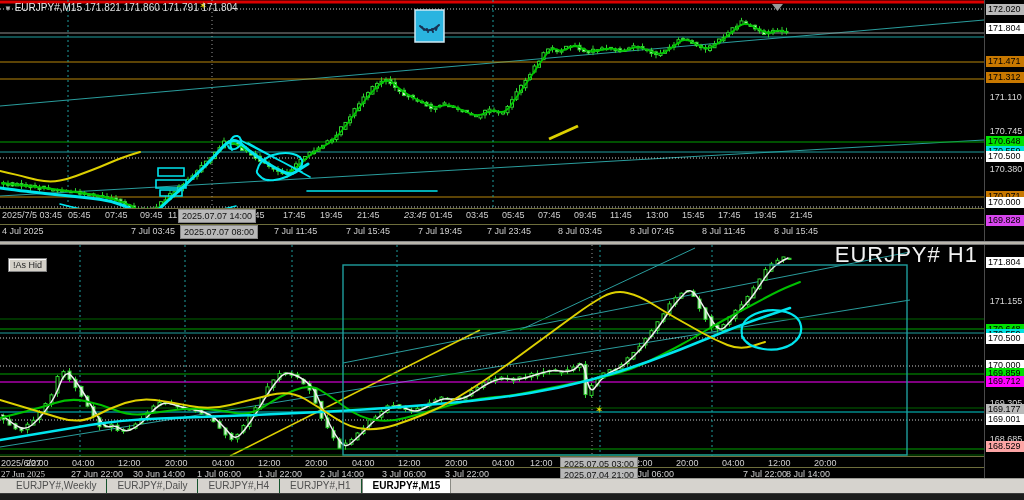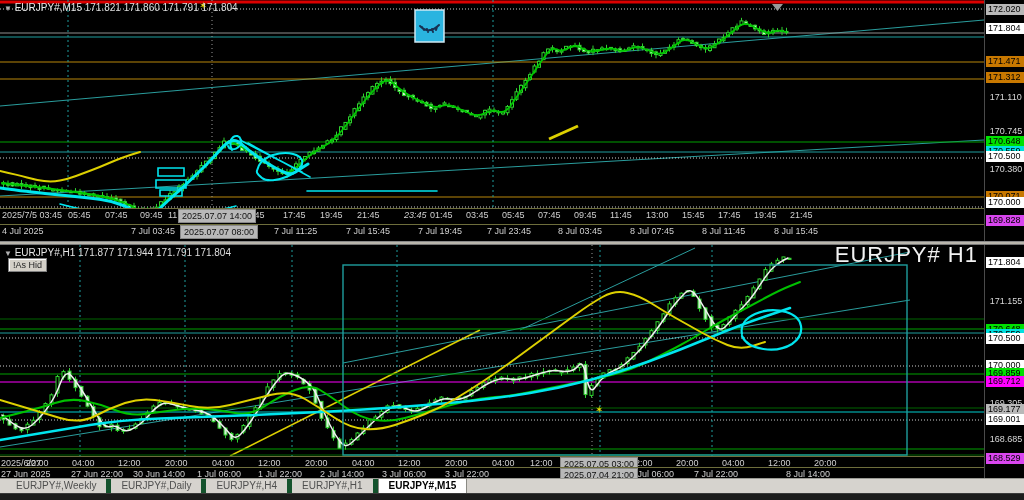--- a/index.html
+++ b/index.html
@@ -13,21 +13,21 @@
   .axis-row { position:absolute; left:0; width:984px; background:#000; border-top:1px solid #6e6e3c; overflow:hidden; }
   .al { position:absolute; top:1px; font-size:9px; color:#d0d0d0; white-space:nowrap; }
   .abox { position:absolute; top:0; font-size:9px; color:#111; background:#b8b8b8; padding:1px 3px; white-space:nowrap; border:1px solid #888; }
   .title-bar { position:absolute; left:4px; top:2px; font-size:10px; color:#e8e8e8; z-index:5; }
   .title-bar .tri { color:#b0b0b0; font-size:8px; }
   .title-bar .ohlc { color:#dedede; }
   .big-label { position:absolute; right:46px; font-size:22px; color:#f2f2f2; letter-spacing:1px; z-index:4; }
   .divider { position:absolute; left:0; width:1024px; height:4px; background:#b9b6ad; border-top:1px solid #888; border-bottom:1px solid #777; }
   .hid-btn { position:absolute; left:8px; top:13px; background:#d4d0c8; border:1px solid #808080; box-shadow:inset 1px 1px 0 #fff; font-size:9px; color:#222; padding:1px 4px; z-index:6; cursor:pointer; }
   #tabbar { position:absolute; left:0; top:478px; width:1024px; height:15px; background:#d6d3ce; border-top:1px solid #9a9a94; display:flex; align-items:flex-end; padding-left:6px; }
-  .tab { height:14px; line-height:13px; font-size:10px; color:#4f4f4f; padding:0 10px; border-right:5px solid #14532d; cursor:pointer; }
+  .tab { height:14px; line-height:13px; font-size:10px; color:#4f4f4f; padding:0 10px; border-right:1px solid #14532d; cursor:pointer; }
   .tab.active { background:#ffffff; color:#000; border:1px solid #8a8a84; border-bottom:none; height:15px; font-weight:bold; }
   #statusbar { position:absolute; left:0; top:493px; width:1024px; height:7px; background:#1c1c1c; border-top:1px solid #3a3a3a; }
   .logo-icon { position:absolute; z-index:6; }
 </style>
 </head>
 <body>
 
 <div id="app">
 
   <div class="chart-section" id="top-section" style="top:0; height:241px;">
@@ -443,21 +443,21 @@
         <div class="al" style="left: 682px;">15:45</div>
         <div class="al" style="left: 718px;">17:45</div>
         <div class="al" style="left: 754px;">19:45</div>
         <div class="al" style="left: 790px;">21:45</div>
         <div class="abox" style="left: 178px;">2025.07.07 14:00</div>
       </div>
     <div class="axis-row" id="top-axis2" style="top: 224px; height: 17px;">
         <div class="al" style="left: 2px;">4 Jul 2025</div>
         <div class="al" style="left: 75px; margin-top: 20px;">4 Jul 23:45</div>
         <div class="al" style="left: 131px;">7 Jul 03:45</div>
-        <div class="al" style="left: 274px;">7 Jul 11:25</div>
+        <div class="al" style="left: 274px;">7 Jul 11:45</div>
         <div class="al" style="left: 346px;">7 Jul 15:45</div>
         <div class="al" style="left: 418px;">7 Jul 19:45</div>
         <div class="al" style="left: 487px;">7 Jul 23:45</div>
         <div class="al" style="left: 558px;">8 Jul 03:45</div>
         <div class="al" style="left: 630px;">8 Jul 07:45</div>
         <div class="al" style="left: 702px;">8 Jul 11:45</div>
         <div class="al" style="left: 774px;">8 Jul 15:45</div>
         <div class="abox" style="left: 180px;">2025.07.07 08:00</div>
       </div>
     <div class="price-scale" id="top-scale">
@@ -473,25 +473,20 @@
         <div class="pl" style="top: 164px;"> 170.380</div>
         <div class="pl tag" style="top: 191px; background: rgb(200, 120, 0);">170.071</div>
         <div class="pl tag" style="top: 197px; background: rgb(255, 255, 255);">170.000</div>
         <div class="pl tag" style="top: 215px; background: #d946ef;">169.828</div>
       </div>
   </div>
 
   <div class="divider" style="top:241px;"></div>
 
   <div class="chart-section" id="bottom-section" style="top:245px; height:233px;">
-    <div class="title-bar">
-      <span class="tri">▼</span>
-      <span>EURJPY#,H1</span>
-      <span class="ohlc">171.877 171.944 171.791 171.804</span>
-    </div>
     <div class="big-label" style="top:-3px;">EURJPY# H1</div>
     <button class="hid-btn">!As Hid</button>
     <svg class="plot" id="bottom-plot" width="984" height="211">
         <line x1="0" y1="202" x2="910" y2="55" stroke="#2a9d9d" stroke-width="1"></line>
         <line x1="343" y1="118" x2="910" y2="7" stroke="#2a9d9d" stroke-width="1"></line>
         <line x1="520" y1="85" x2="695" y2="3" stroke="#2a9d9d" stroke-width="1"></line>
         <line x1="230" y1="211" x2="480" y2="85" stroke="#ddd000" stroke-width="1.5"></line>
         <line x1="0" y1="74" x2="984" y2="74" stroke="#006400" stroke-width="1"></line>
         <line x1="0" y1="84" x2="984" y2="84" stroke="#00a000" stroke-width="1"></line>
         <line x1="0" y1="88" x2="984" y2="88" stroke="#1f9d9d" stroke-width="1"></line>
@@ -800,47 +795,47 @@
         <div class="al" style="left: 492px;">04:00</div>
         <div class="al" style="left: 530px;">12:00</div>
         <div class="al" style="left: 630px;">12:00</div>
         <div class="al" style="left: 676px;">20:00</div>
         <div class="al" style="left: 722px;">04:00</div>
         <div class="al" style="left: 768px;">12:00</div>
         <div class="al" style="left: 814px;">20:00</div>
         <div class="abox" style="left: 560px;">2025.07.05 03:00</div>
       </div>
     <div class="axis-row" id="bot-axis2" style="top: 222px; height: 11px;">
-        <div class="al" style="left: 1px;">27 Jun 2025</div>
+        <div class="al" style="left: 1px; font-family: Liberation Serif, serif;">27 Jun 2025</div>
         <div class="al" style="left: 71px;">27 Jun 22:00</div>
         <div class="al" style="left: 133px;">30 Jun 14:00</div>
         <div class="al" style="left: 197px;">1 Jul 06:00</div>
         <div class="al" style="left: 258px;">1 Jul 22:00</div>
         <div class="al" style="left: 320px;">2 Jul 14:00</div>
         <div class="al" style="left: 382px;">3 Jul 06:00</div>
         <div class="al" style="left: 445px;">3 Jul 22:00</div>
         <div class="al" style="left: 630px;">7 Jul 06:00</div>
-        <div class="al" style="left: 694px;">7 Jul 22:00</div>
+        <div class="al" style="left: 743px;">7 Jul 22:00</div>
         <div class="al" style="left: 770px; padding-left: 16px;">8 Jul 14:00</div>
         <div class="abox" style="left: 560px;">2025.07.04 21:00</div>
       </div>
     <div class="price-scale" id="bottom-scale">
         <div class="pl tag" style="top: 12px; background: rgb(255, 255, 255);">171.804</div>
         <div class="pl" style="top: 51px;"> 171.155</div>
         <div class="pl tag" style="top: 79px; background: rgb(0, 224, 0);">170.648</div>
         <div class="pl tag" style="top: 84px; background: rgb(0, 224, 224);">170.559</div>
         <div class="pl tag" style="top: 88px; background: rgb(255, 255, 255);">170.500</div>
         <div class="pl tag" style="top: 115px; background: rgb(255, 255, 255);">170.000</div>
         <div class="pl tag" style="top: 123px; background: rgb(0, 224, 0);">169.859</div>
         <div class="pl tag" style="top: 131px; background: rgb(255, 0, 255);">169.712</div>
         <div class="pl" style="top: 153px;"> 169.305</div>
         <div class="pl tag" style="top: 159px; background: rgb(184, 184, 184);">169.177</div>
         <div class="pl tag" style="top: 169px; background: rgb(255, 255, 255);">169.001</div>
         <div class="pl" style="top: 189px;"> 168.685</div>
-        <div class="pl tag" style="top: 208px; background: #d946ef;">168.529</div>
+        <div class="pl tag" style="top: 196px; background: #fca5a5;">168.529</div>
       </div>
   </div>
 
   <div id="tabbar">
       <div class="tab">EURJPY#,Weekly</div>
       <div class="tab">EURJPY#,Daily</div>
       <div class="tab">EURJPY#,H4</div>
       <div class="tab">EURJPY#,H1</div>
       <div class="tab active">EURJPY#,M15</div>
     </div>

